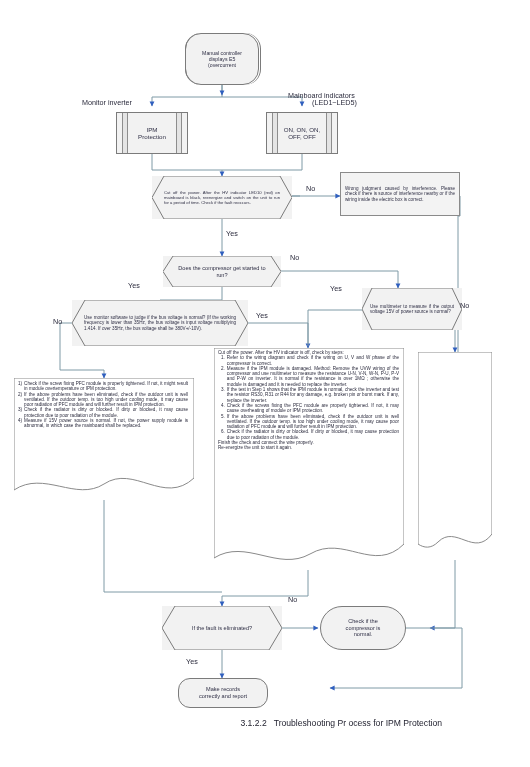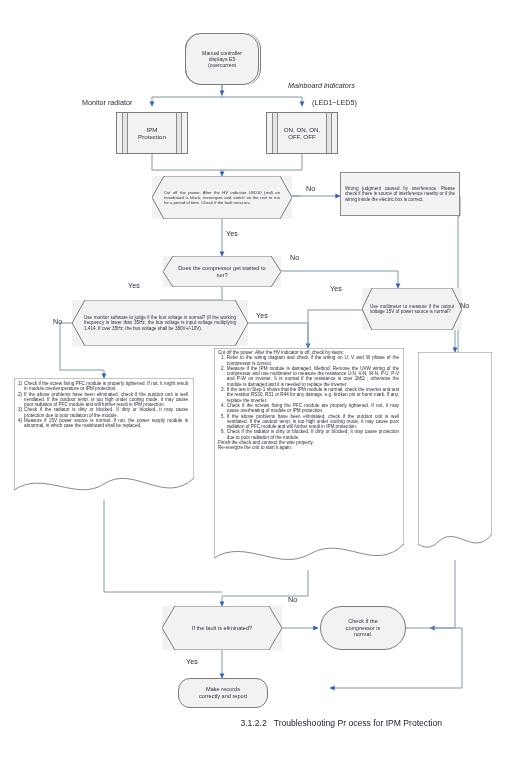--- a/index.html
+++ b/index.html
@@ -103,22 +103,22 @@
   </svg>
 
   <div class="node term t5" style="left:185px;top:33px;width:74px;height:52px;border-radius:16px;">
     <div style="padding:0 9px;">
       <span>Manual controller displays E5 (overcurrent</span>
     </div>
   </div>
   <div style="position:absolute;left:185px;top:33px;width:74px;height:52px;border-left:1px solid #7b7b7b;border-right:1px solid #7b7b7b;pointer-events:none;
               border-radius:16px;"></div>
 
-  <div class="label t7" style="left:82px;top:99px;">Monitor radiator</div>
-  <div class="label t7" style="left:288px;top:82px;font-style:italic;">Mainboard indicators</div>
+  <div class="label t7" style="left:82px;top:99px;">Monitor inverter</div>
+  <div class="label t7" style="left:288px;top:92px;">Mainboard indicators</div>
   <div class="label t7" style="left:312px;top:99px;">(LED1~LED5)</div>
 
   <div class="node proc t6" style="left:116px;top:112px;width:72px;height:42px;">
     <div class="bar l"></div>
     <div class="bar r"></div>
     <div style="position:relative;z-index:2;">
       <div>IPM</div>
       <div>Protection</div>
     </div>
   </div>

